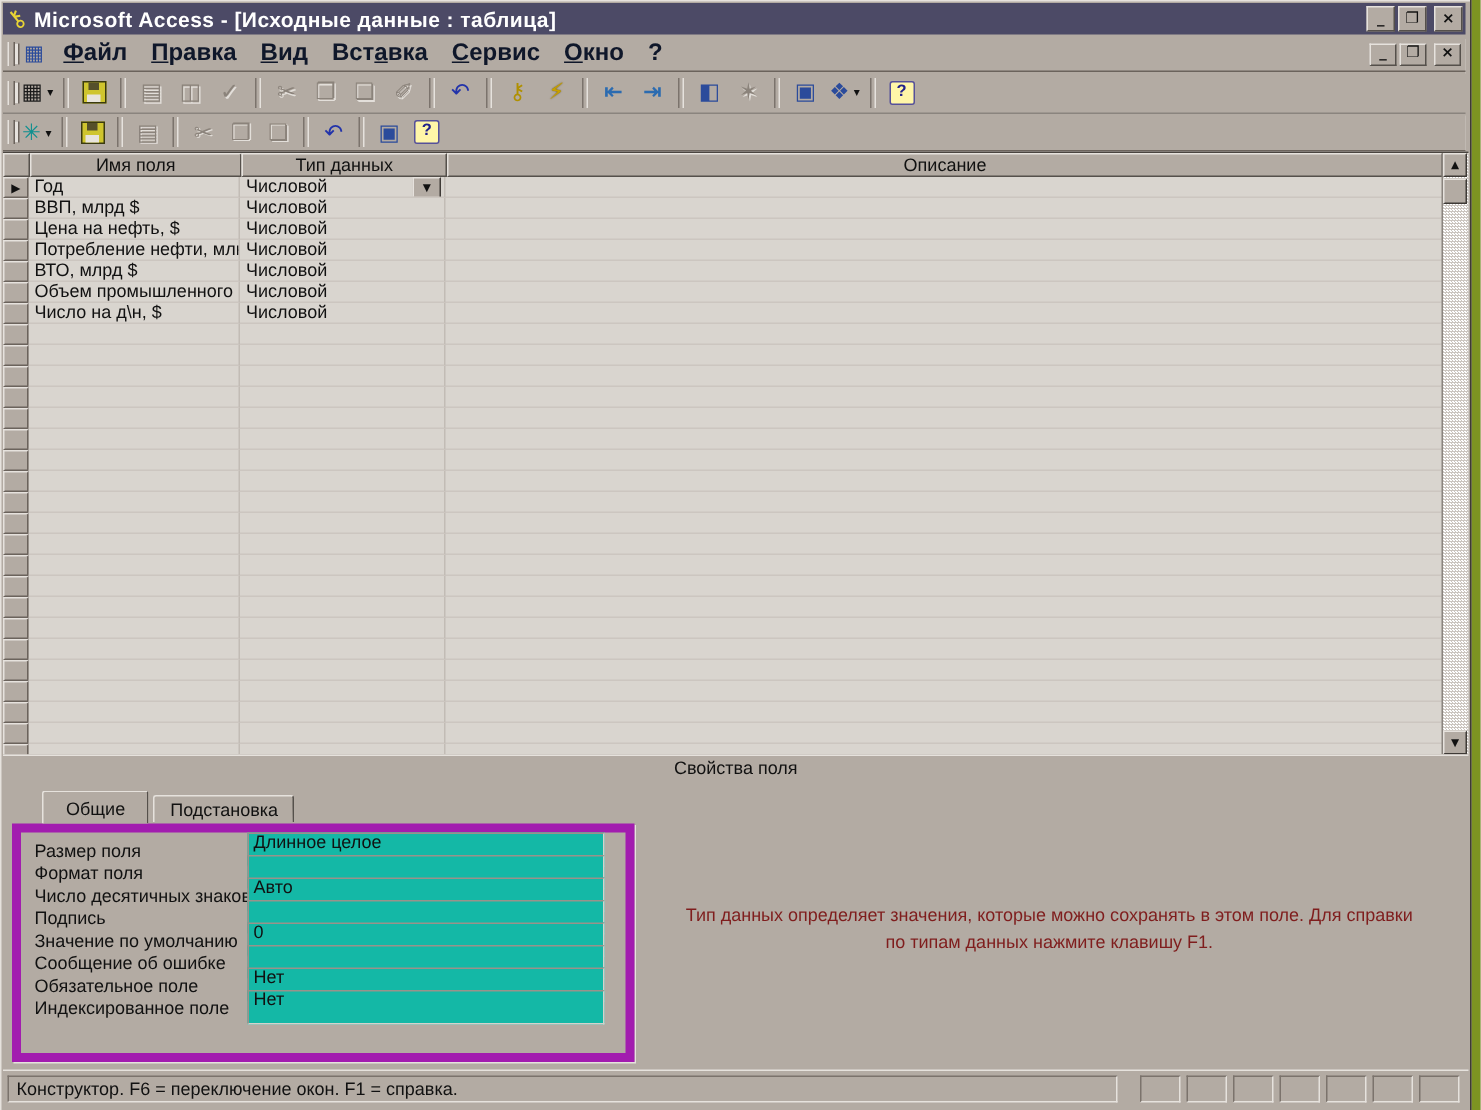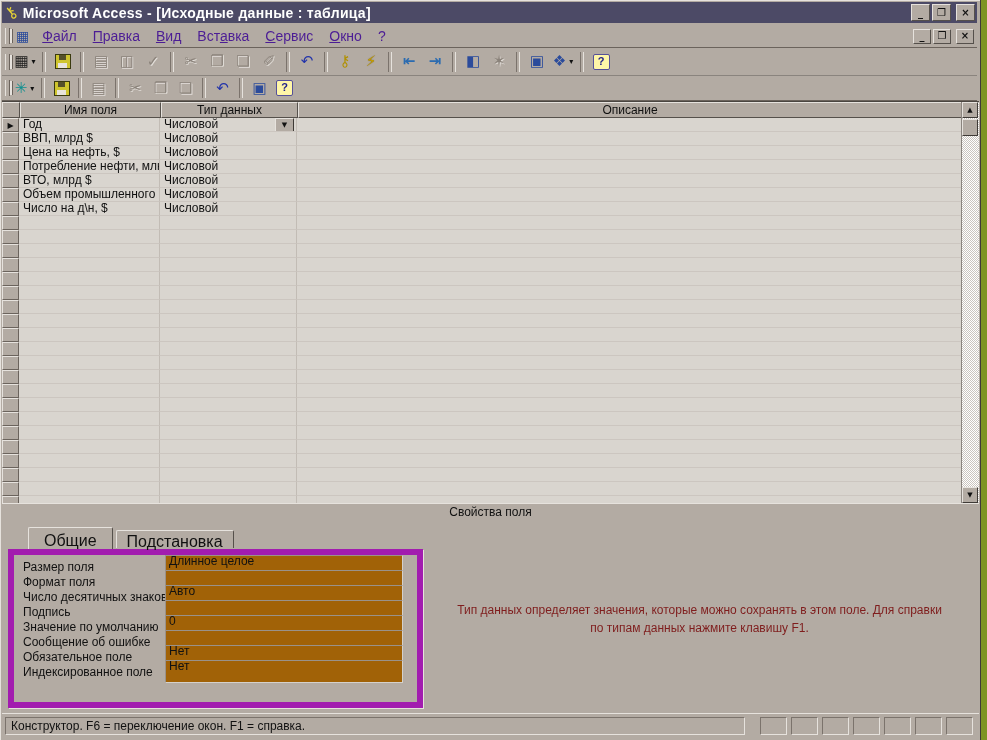--- a/index.html
+++ b/index.html
@@ -33,21 +33,21 @@
   }
   .wbtn.close{margin-left:3px}
   
   .menubar{
     position:absolute;left:2px;top:25px;width:975px;height:22px;
     display:flex;align-items:center;background:#B3ABA3;
     border-bottom:1px solid #6B635C;box-shadow:0 1px 0 #E6E2DD;
   }
   .grip{width:3px;height:16px;border-left:1px solid #E6E2DD;border-right:1px solid #6B635C;margin:0 2px 0 3px;box-shadow:3px 0 0 -1px #E6E2DD,4px 0 0 -1px #6B635C}
   .mdi-icon{font-size:14px;color:#2B4B9B;margin:0 5px 0 4px;font-family:"DejaVu Sans",sans-serif}
-  .menu-item{padding:1px 8px;font-size:14px;font-weight:normal;color:#4c1d95;white-space:nowrap}
+  .menu-item{padding:1px 8px;font-size:16px;font-weight:bold;color:#0f172a;white-space:nowrap}
   .menubar .spacer{flex:1}
   .mdi-btns{display:flex;gap:2px;margin-right:3px}
   .mdi-btns .wbtn{width:16px;height:13px}
   
   .toolbar{position:absolute;left:2px;display:flex;align-items:center;background:#B3ABA3}
   .tb1{top:48px;width:975px;height:27px;border-bottom:1px solid #8A847E}
   .tb2{top:76px;width:975px;height:24px;border-bottom:1px solid #6B635C;box-shadow:0 1px 0 #E6E2DD}
   .tb-sep{width:2px;height:20px;border-left:1px solid #7B736C;border-right:1px solid #E6E2DD;margin:0 4px}
   .tb-btn{height:23px;min-width:24px;display:flex;align-items:center;justify-content:center;padding:0 1px}
   .tb2 .tb-btn{height:21px;min-width:23px}
@@ -96,28 +96,28 @@
     display:flex;align-items:center;justify-content:center;font-size:7px;color:#111;box-sizing:border-box;font-family:"DejaVu Sans",sans-serif}
   .scroll-up{top:0}
   .scroll-down{bottom:0}
   .scroll-thumb{position:absolute;left:0;top:17px;width:16px;height:17px;background:#B3ABA3;
     border:1px solid;border-color:#E6E2DD #3E3A36 #3E3A36 #E6E2DD;box-sizing:border-box}
   
   .props-band{position:absolute;left:2px;top:503px;width:977px;height:16px;background:#B3ABA3;
     font-size:12px;color:#111;text-align:center;line-height:16px;border-top:1px solid #E6E2DD}
   .bottom-pane{position:absolute;left:2px;top:519px;width:977px;height:194px;background:#B3ABA3}
   .tabs{position:absolute;left:26px;top:8px;display:flex;align-items:flex-end;gap:3px;z-index:2}
-  .tab{height:18px;padding:2px 10px 0;font-size:16px;color:#111;background:#B3ABA3;box-sizing:border-box;
+  .tab{height:18px;padding:2px 10px 0;font-size:12px;color:#111;background:#B3ABA3;box-sizing:border-box;
     border:1px solid #55504B;border-bottom:none;border-top-color:#E6E2DD;border-left-color:#E6E2DD;border-radius:2px 2px 0 0}
   .tab.active{height:22px;padding:4px 15px 0;margin-bottom:-1px;z-index:3}
   .prop-panel{position:absolute;left:6px;top:30px;width:415px;height:159px;background:#B3ABA3;
     border:6px solid #a21caf;box-shadow:1px 1px 0 #E6E2DD;box-sizing:border-box;padding:4px 0 0 9px}
   .prop-row{height:15px;display:flex;align-items:center}
   .prop-label{width:142px;font-size:12px;color:#111;white-space:nowrap;overflow:hidden}
-  .prop-value{width:238px;height:23px;background:#a16207;border:1px solid #9A928A;
+  .prop-value{width:238px;height:23px;background:#14b8a6;border:1px solid #9A928A;
     border-right-color:#D5D1CB;border-bottom-color:#D5D1CB;box-sizing:border-box;
     font-size:12px;line-height:11px;color:#111;padding:0 3px;white-space:nowrap;overflow:hidden}
   .help-panel{position:absolute;left:427px;top:10px;width:541px;height:179px;
     display:flex;align-items:center;justify-content:center;box-sizing:border-box;padding:0 26px;
     color:#7f1d1d;font-size:12px;line-height:18px;text-align:center}
   
   .statusbar{position:absolute;left:2px;top:713px;width:977px;height:24px;background:#B3ABA3;
     border-top:1px solid #E6E2DD;display:flex;align-items:center;padding-left:3px;box-sizing:border-box}
   .sb-msg{width:740px;height:18px;box-sizing:border-box;
     border:1px solid;border-color:#7B736C #E6E2DD #E6E2DD #7B736C;

